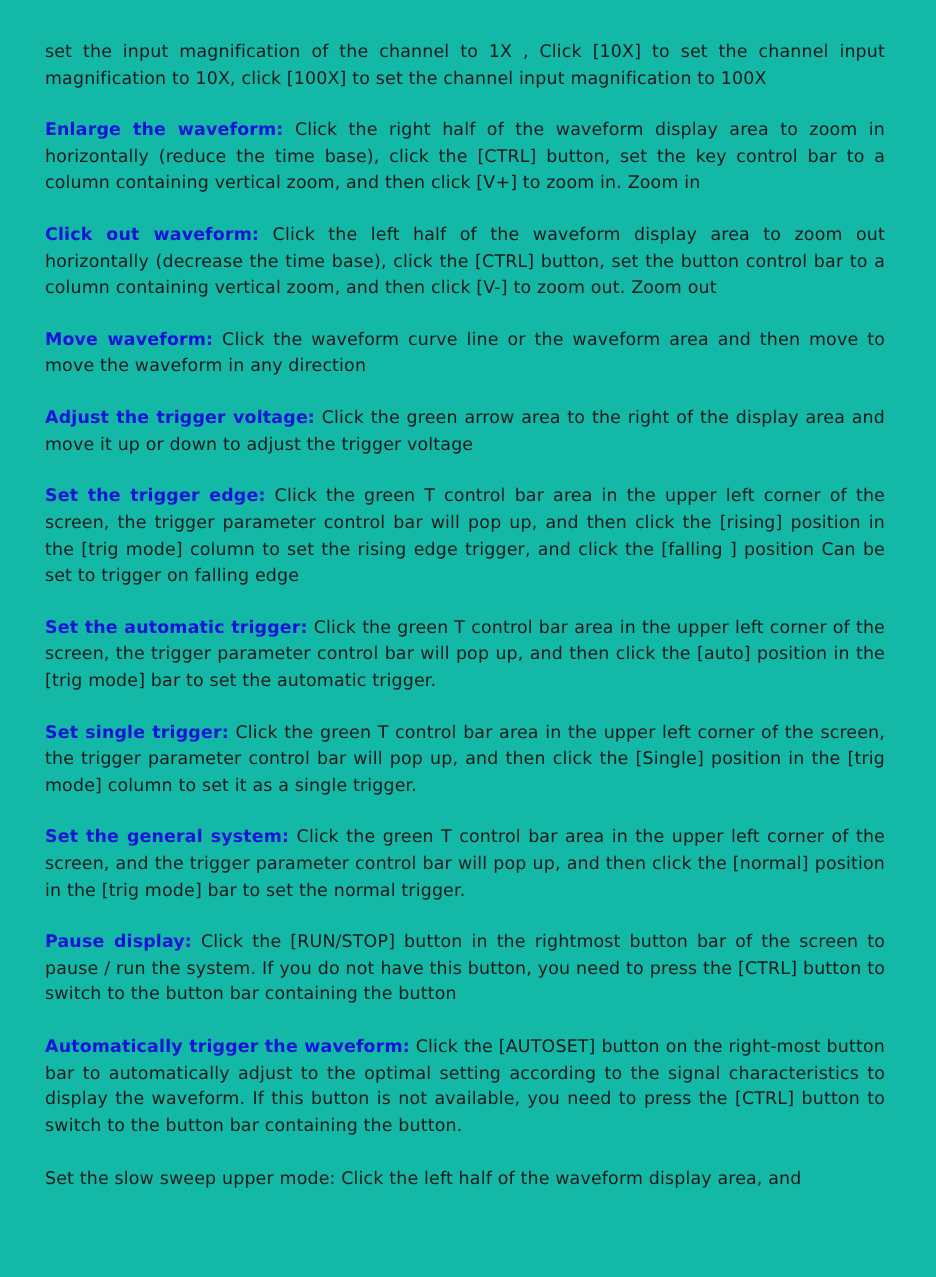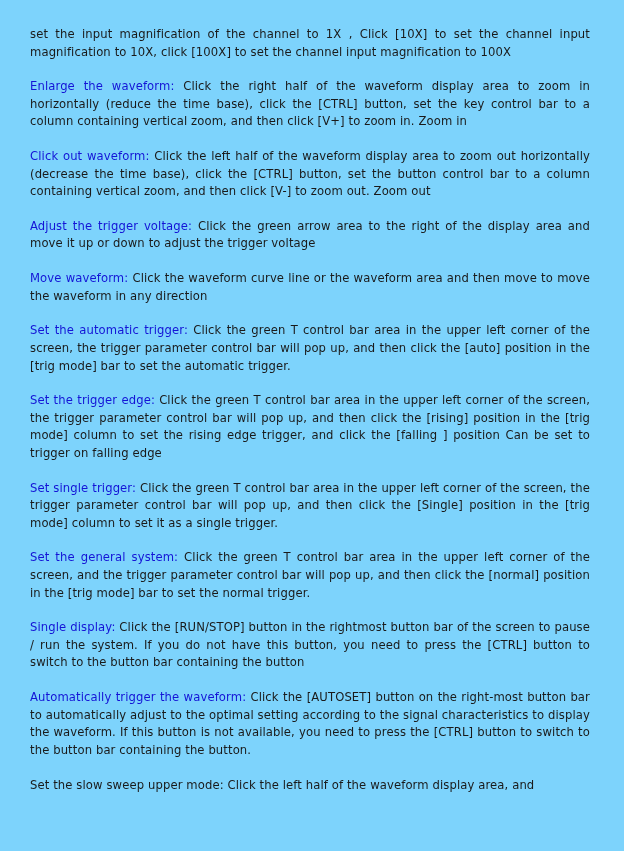--- a/index.html
+++ b/index.html
@@ -12,36 +12,36 @@
     height: 851px;
     font-family: "DejaVu Sans", "Liberation Sans", sans-serif;
     color: #000000;
     overflow: hidden;
   }
   .page {
     box-sizing: border-box;
     width: 624px;
     height: 851px;
     padding: 26px 34px 10px 30px;
-    background: #7dd3fc;
+    background: #14b8a6;
   }
   .para {
     font-size: 11.6px;
     line-height: 1.52;
     text-align: justify;
     margin: 0 0 17px 0;
     color: #1a1a1a;
     letter-spacing: 0.01em;
   }
   .para:last-child {
     margin-bottom: 0;
   }
   .lead {
     color: #1414d6;
-    font-weight: normal;
+    font-weight: bold;
   }
   .body-text {
     color: #1a1a1a;
   }
   .plain {
     color: #1a1a1a;
   }
   .first-para {
     margin-top: 0;
   }
@@ -57,45 +57,45 @@
 
   <p class="para">
     <span class="lead">Enlarge the waveform:</span><span class="body-text"> Click the right half of the waveform display area to zoom in horizontally (reduce the time base), click the [CTRL] button, set the key control bar to a column containing vertical zoom, and then click [V+] to zoom in. Zoom in</span>
   </p>
 
   <p class="para">
     <span class="lead">Click out waveform:</span><span class="body-text"> Click the left half of the waveform display area to zoom out horizontally (decrease the time base), click the [CTRL] button, set the button control bar to a column containing vertical zoom, and then click [V-] to zoom out. Zoom out</span>
   </p>
 
   <p class="para">
+    <span class="lead">Move waveform:</span><span class="body-text"> Click the waveform curve line or the waveform area and then move to move the waveform in any direction</span>
+  </p>
+
+  <p class="para">
     <span class="lead">Adjust the trigger voltage:</span><span class="body-text"> Click the green arrow area to the right of the display area and move it up or down to adjust the trigger voltage</span>
   </p>
 
   <p class="para">
-    <span class="lead">Move waveform:</span><span class="body-text"> Click the waveform curve line or the waveform area and then move to move the waveform in any direction</span>
+    <span class="lead">Set the trigger edge:</span><span class="body-text"> Click the green T control bar area in the upper left corner of the screen, the trigger parameter control bar will pop up, and then click the [rising] position in the [trig mode] column to set the rising edge trigger, and click the [falling ] position Can be set to trigger on falling edge</span>
   </p>
 
   <p class="para">
     <span class="lead">Set the automatic trigger:</span><span class="body-text"> Click the green T control bar area in the upper left corner of the screen, the trigger parameter control bar will pop up, and then click the [auto] position in the [trig mode] bar to set the automatic trigger.</span>
-  </p>
-
-  <p class="para">
-    <span class="lead">Set the trigger edge:</span><span class="body-text"> Click the green T control bar area in the upper left corner of the screen, the trigger parameter control bar will pop up, and then click the [rising] position in the [trig mode] column to set the rising edge trigger, and click the [falling ] position Can be set to trigger on falling edge</span>
   </p>
 
   <p class="para">
     <span class="lead">Set single trigger:</span><span class="body-text"> Click the green T control bar area in the upper left corner of the screen, the trigger parameter control bar will pop up, and then click the [Single] position in the [trig mode] column to set it as a single trigger.</span>
   </p>
 
   <p class="para">
     <span class="lead">Set the general system:</span><span class="body-text"> Click the green T control bar area in the upper left corner of the screen, and the trigger parameter control bar will pop up, and then click the [normal] position in the [trig mode] bar to set the normal trigger.</span>
   </p>
 
   <p class="para">
-    <span class="lead">Single display:</span><span class="body-text"> Click the [RUN/STOP] button in the rightmost button bar of the screen to pause / run the system. If you do not have this button, you need to press the [CTRL] button to switch to the button bar containing the button</span>
+    <span class="lead">Pause display:</span><span class="body-text"> Click the [RUN/STOP] button in the rightmost button bar of the screen to pause / run the system. If you do not have this button, you need to press the [CTRL] button to switch to the button bar containing the button</span>
   </p>
 
   <p class="para">
     <span class="lead">Automatically trigger the waveform:</span><span class="body-text"> Click the [AUTOSET] button on the right-most button bar to automatically adjust to the optimal setting according to the signal characteristics to display the waveform. If this button is not available, you need to press the [CTRL] button to switch to the button bar containing the button.</span>
   </p>
 
   <p class="para">
     <span class="plain">Set the slow sweep upper mode: Click the left half of the waveform display area, and</span>
   </p>
 

